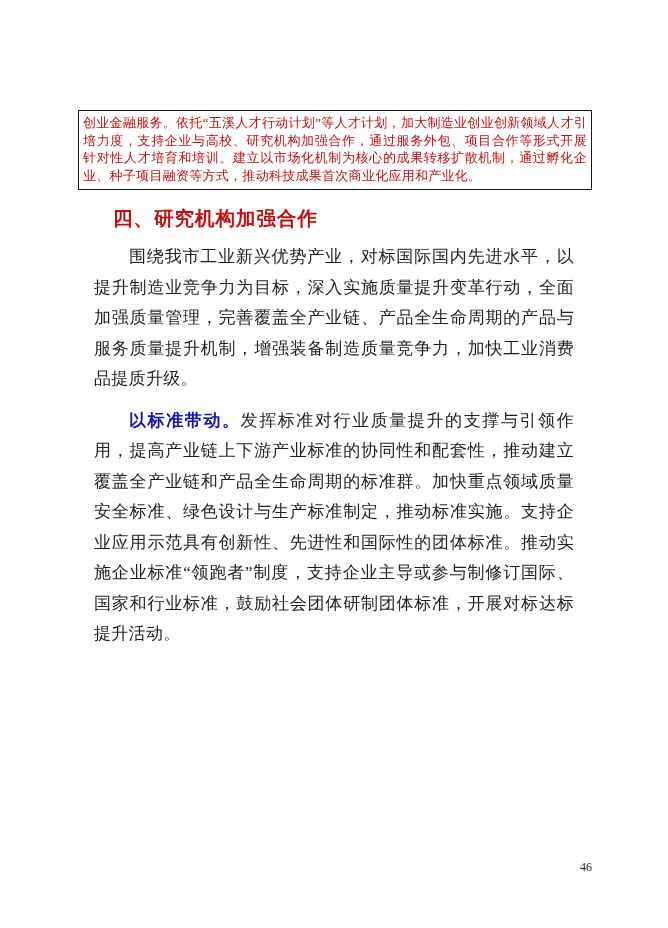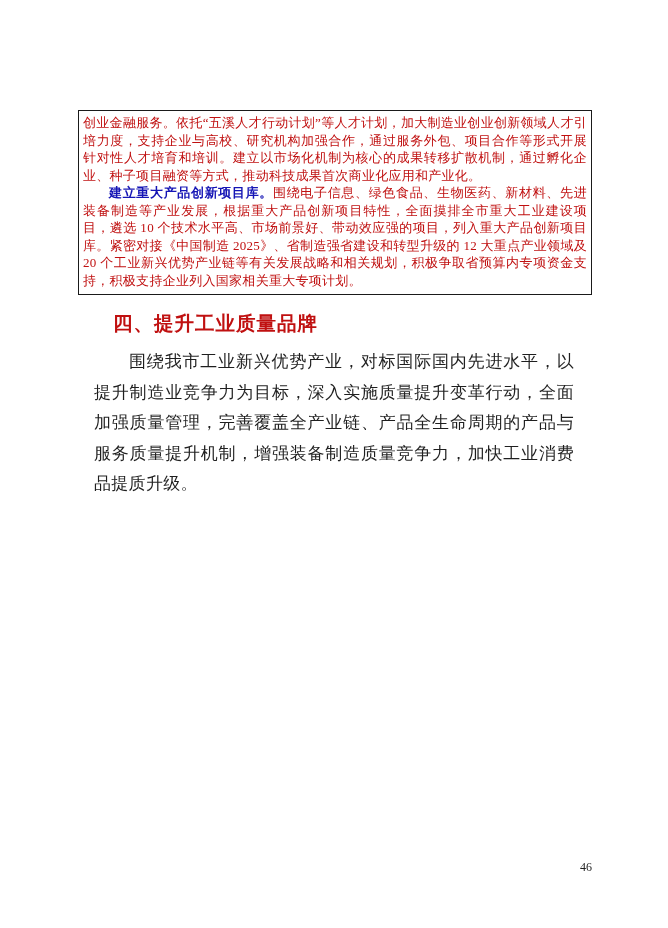--- a/index.html
+++ b/index.html
@@ -87,25 +87,25 @@
   }
 </style>
 </head>
 <body>
 
 <div class="page">
   <div class="content">
 
     <div class="callout-box">
       <p class="box-para">创业金融服务。依托“五溪人才行动计划”等人才计划，加大制造业创业创新领域人才引培力度，支持企业与高校、研究机构加强合作，通过服务外包、项目合作等形式开展针对性人才培育和培训。建立以市场化机制为核心的成果转移扩散机制，通过孵化企业、种子项目融资等方式，推动科技成果首次商业化应用和产业化。</p>
-      <p class="box-para-indent"><span class="lead-blue">建立重大产品创新项目库。</span><span>围绕电子信息、绿色食品、生物医药、新材料、先进装备制造等产业发展，根据重大产品创新项目特性，全面摸排全市重大工业建设项目，遴选 10 个技术水平高、市场前景好、带动效应强的项目，列入重大产品创新项目库。紧密对接《中国制造 2025》、省制造强省建设和转型升级的 12 大重点产业领域及 20 个工业新兴优势产业链等有关发展战略和相关规划，积极争取省预算内专项资金支持，积极支持企业列入国家相关重大专项计划。</span></p>
     </div>
 
-    <h2 class="section-heading">四、提升工业质量品牌</h2>
+    <h2 class="section-heading">四、研究机构加强合作</h2>
 
     <p class="body-para">围绕我市工业新兴优势产业，对标国际国内先进水平，以提升制造业竞争力为目标，深入实施质量提升变革行动，全面加强质量管理，完善覆盖全产业链、产品全生命周期的产品与服务质量提升机制，增强装备制造质量竞争力，加快工业消费品提质升级。</p>
 
+    <p class="body-para"><span class="body-lead">以标准带动。</span><span>发挥标准对行业质量提升的支撑与引领作用，提高产业链上下游产业标准的协同性和配套性，推动建立覆盖全产业链和产品全生命周期的标准群。加快重点领域质量安全标准、绿色设计与生产标准制定，推动标准实施。支持企业应用示范具有创新性、先进性和国际性的团体标准。推动实施企业标准“领跑者”制度，支持企业主导或参与制修订国际、国家和行业标准，鼓励社会团体研制团体标准，开展对标达标提升活动。</span></p>
 
 
   </div>
 
   <div class="page-number">46</div>
 </div>
 
 </body></html>

